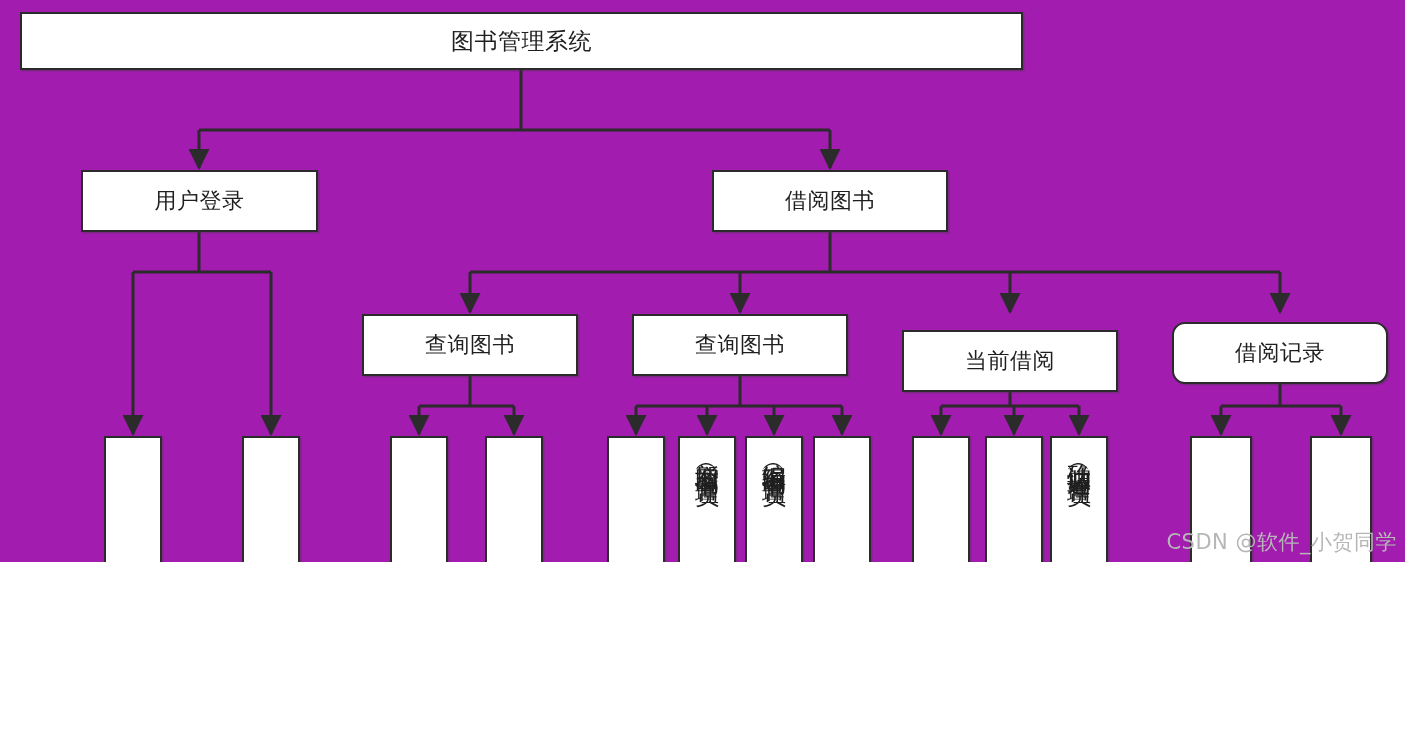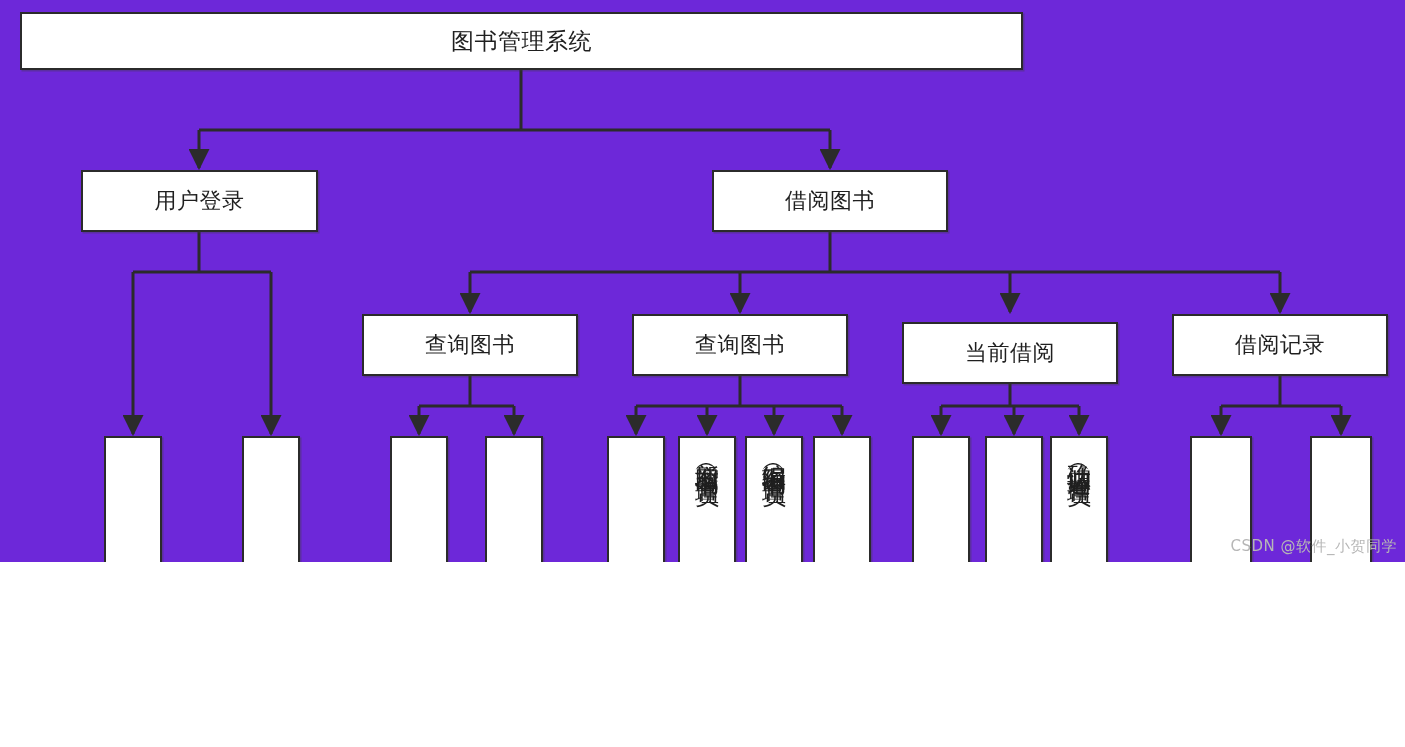--- a/index.html
+++ b/index.html
@@ -9,21 +9,21 @@
     background: #ffffff;
   }
   body {
     font-family: "DejaVu Sans", "Liberation Sans", sans-serif;
     color: #1a1a1a;
   }
   #canvas {
     position: relative;
     width: 1405px;
     height: 562px;
-    background: #6d28d9;
+    background: #a21caf;
     overflow: hidden;
   }
   #edges {
     position: absolute;
     left: 0;
     top: 0;
     width: 1405px;
     height: 747px;
     pointer-events: none;
   }
@@ -66,21 +66,21 @@
     white-space: nowrap;
   }
   .node.vert.tall-shift {
     align-items: center;
     padding-top: 0;
   }
   #watermark {
     position: absolute;
     right: 8px;
     bottom: 6px;
-    font-size: 15px;
+    font-size: 21px;
     color: #b6b6b6;
     letter-spacing: 0.5px;
     white-space: nowrap;
     margin-left: 15px;
   }
 </style>
 </head>
 <body>
 
 <div id="canvas">
@@ -145,24 +145,24 @@
   <div class="node horiz" style="left:712px; top:170px; width:236px; height:62px;">
     <span class="label">借阅图书</span>
   </div>
 
   <div class="node horiz" style="left:362px; top:314px; width:216px; height:62px;">
     <span class="label">查询图书</span>
   </div>
   <div class="node horiz" style="left:632px; top:314px; width:216px; height:62px;">
     <span class="label">查询图书</span>
   </div>
-  <div class="node horiz" style="left:902px; top:322px; width:216px; height:62px;">
+  <div class="node horiz" style="left:902px; top:330px; width:216px; height:62px;">
     <span class="label">当前借阅</span>
   </div>
-  <div class="node horiz" style="left:1172px; top:314px; width:216px; height:62px;">
+  <div class="node horiz" style="left:1172px; top:322px; width:216px; height:62px;border-radius:13px;">
     <span class="label">借阅记录</span>
   </div>
 
   <div class="node vert tall-shift" style="left:104px; top:436px; width:58px; height:298px;">
     <span class="label">用户登录</span>
   </div>
   <div class="node vert tall-shift" style="left:242px; top:436px; width:58px; height:298px;">
     <span class="label">注销登录</span>
   </div>
 

